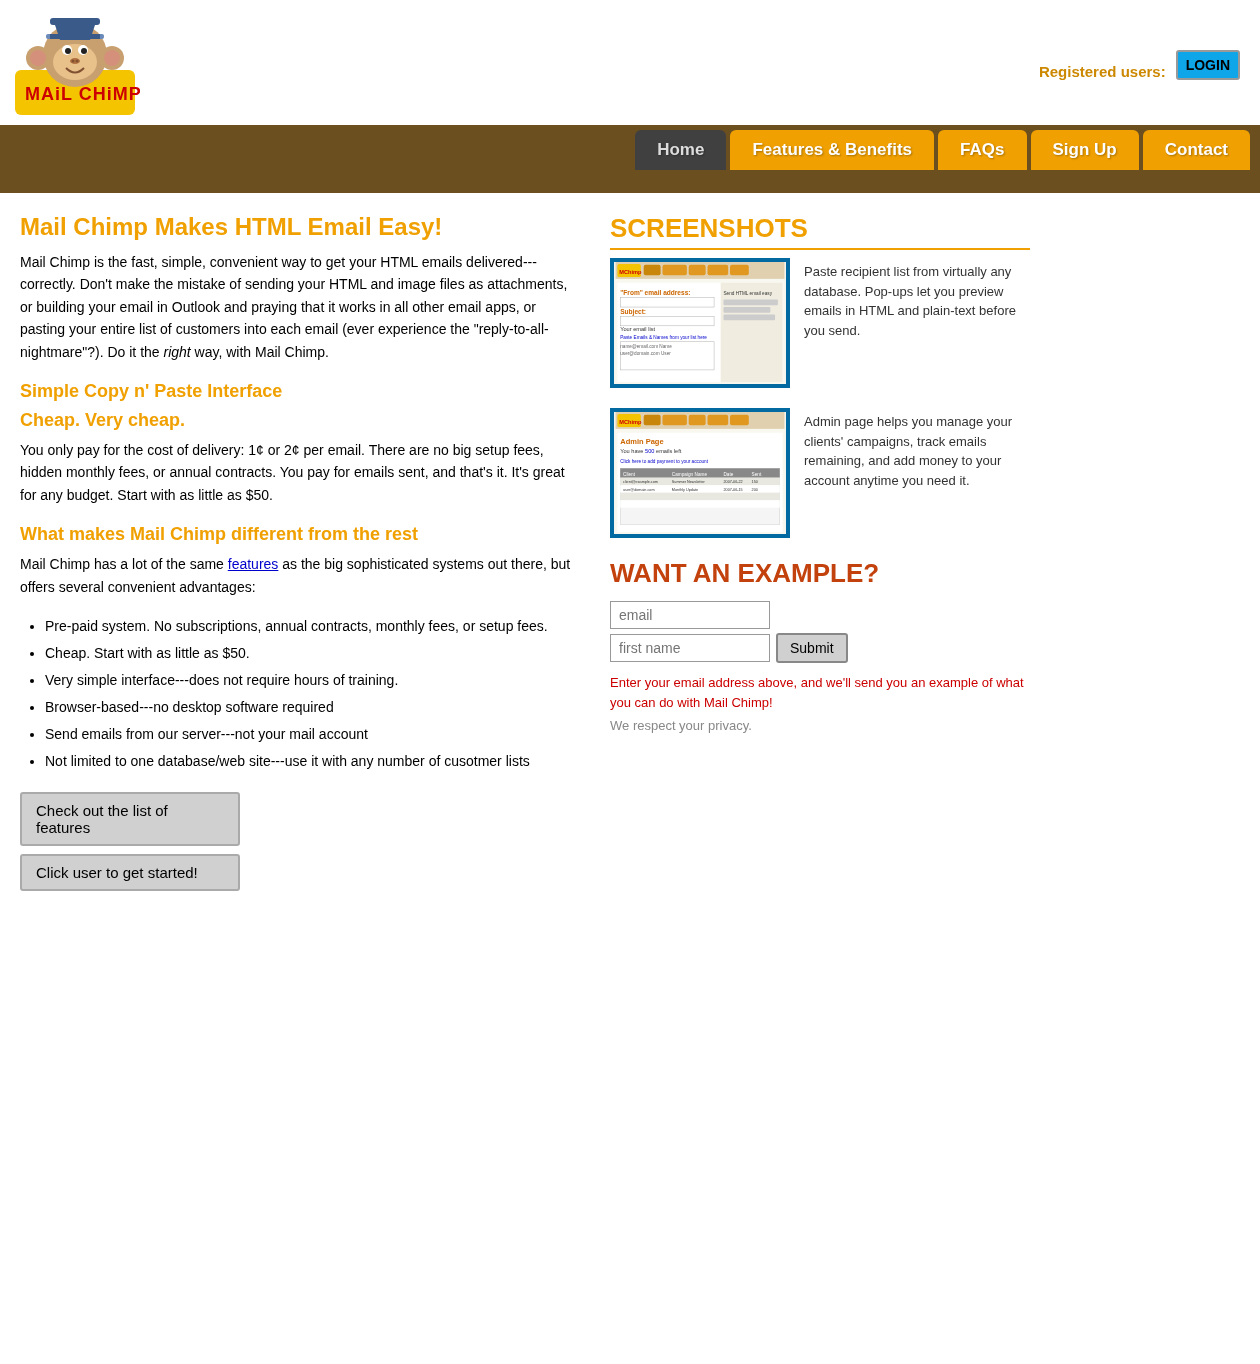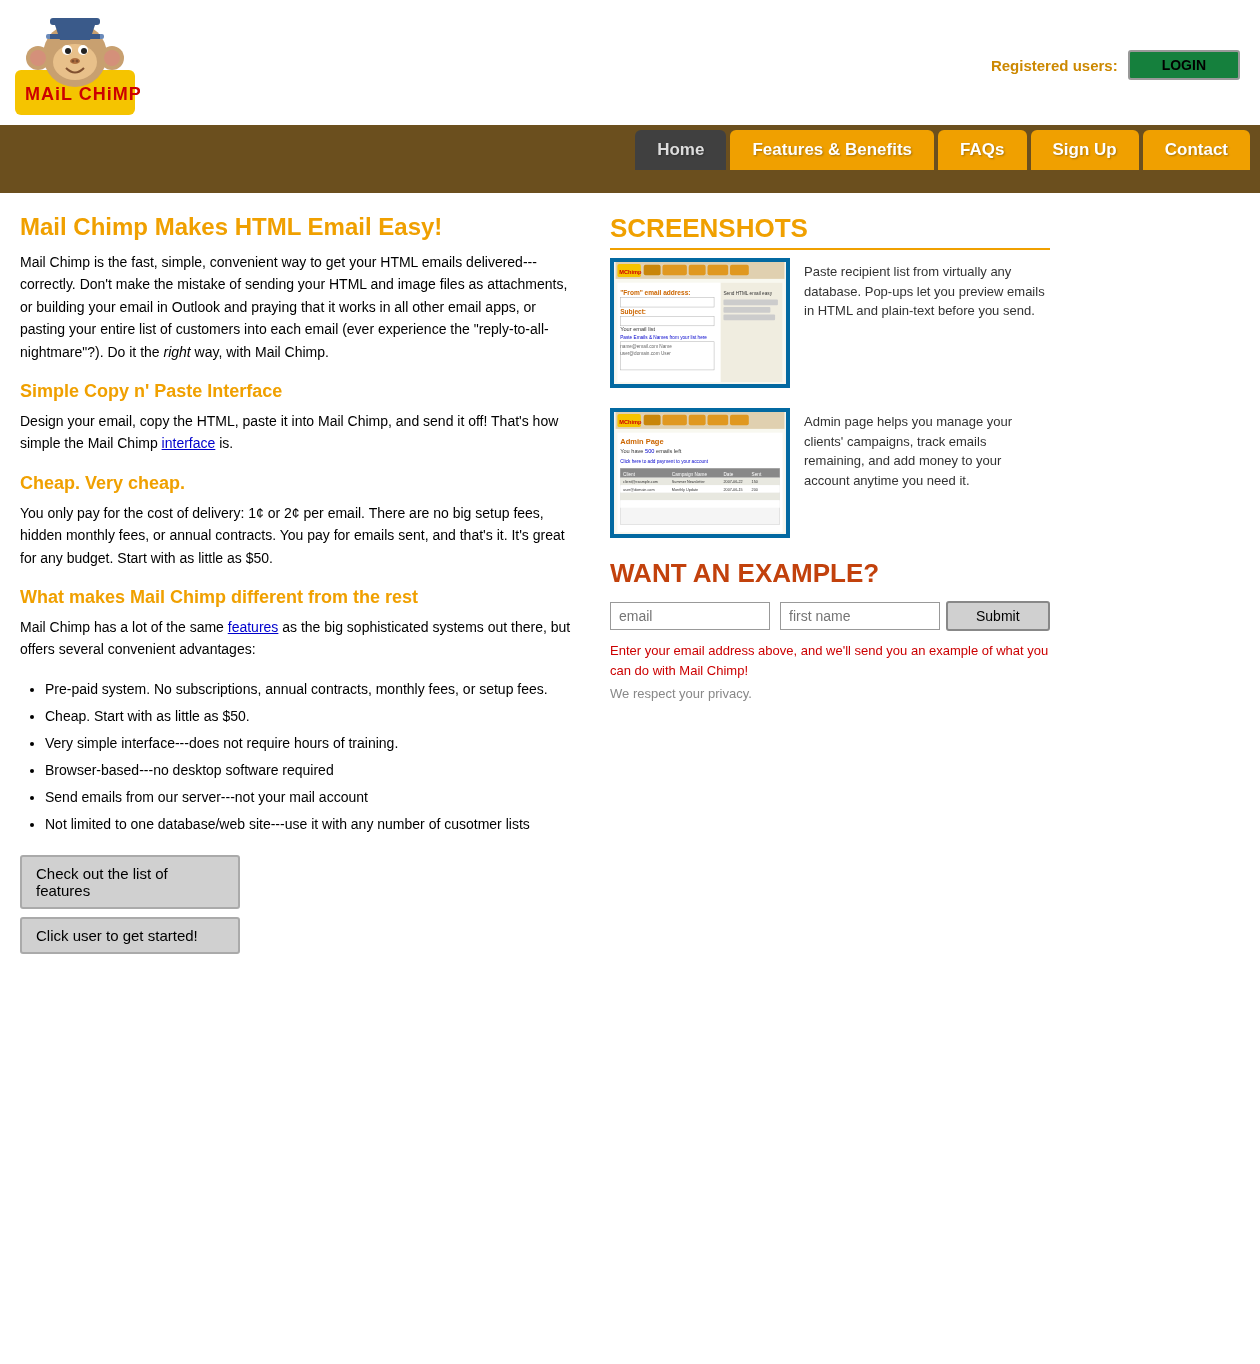--- a/index.html
+++ b/index.html
@@ -12,31 +12,31 @@
       justify-content: space-between;
       padding: 10px 20px 0 10px;
     }
     #logo-area {
       display: flex;
       align-items: center;
     }
     #monkey-svg { width: 130px; height: 110px; }
     #registered-area {
       display: flex;
-      align-items: center;
+      align-items: flex-end;
       gap: 10px;
       font-weight: bold;
       color: #cc8800;
       font-size: 15px;
       margin-left: 8px;
     }
     #login-button {
       border: 2px solid #999;
-      background: #15803d;
-      padding: 5px 32px;
+      background: #0ea5e9;
+      padding: 5px 8px;
       font-size: 14px;
       font-weight: bold;
       cursor: pointer;
       border-radius: 3px;
     }
 
     
     #nav-bar {
       background: #6b4f1e;
       display: flex;
@@ -179,38 +179,39 @@
     }
     h2.example-title {
       color: #c2410c;
       font-size: 26px;
       font-weight: bold;
       text-transform: uppercase;
       margin-bottom: 12px;
     }
     #example-form {
       display: flex;
-      gap: 10px;
+      flex-direction: column;
+      gap: 4px;
       margin-bottom: 10px;
     }
     #email-row, #name-row {
       display: flex;
       align-items: center;
       gap: 6px;
     }
     .form-input {
       border: 1px solid #999;
       padding: 5px 8px;
       font-size: 14px;
       width: 160px;
     }
     .submit-btn {
       background: #d0d0d0;
       border: 2px solid #888;
-      padding: 5px 28px;
+      padding: 5px 12px;
       font-size: 14px;
       cursor: pointer;
       border-radius: 3px;
     }
     .example-note {
       color: #cc0000;
       font-size: 13px;
       line-height: 1.5;
       margin-bottom: 6px;
     }
@@ -278,23 +279,20 @@
 <div id="main-content">
 
   <div id="left-col">
     <h1 class="main-title">Mail Chimp Makes HTML Email Easy!</h1>
 
     <p class="intro-text">
       Mail Chimp is the fast, simple, convenient way to get your HTML emails delivered---correctly. Don't make the mistake of sending your HTML and image files as attachments, or building your email in Outlook and praying that it works in all other email apps, or pasting your entire list of customers into each email (ever experience the "reply-to-all-nightmare"?). Do it the <em>right</em> way, with Mail Chimp.
     </p>
 
     <h2 class="section-title">Simple Copy n' Paste Interface</h2>
-    <p class="section-text">
-      Design your email, copy the HTML, paste it into Mail Chimp, and send it off! That's how simple the Mail Chimp <span class="link-style">interface</span> is.
-    </p>
 
     <h2 class="section-title">Cheap. Very cheap.</h2>
     <p class="section-text">You only pay for the cost of delivery: 1¢ or 2¢ per email. There are no big setup fees, hidden monthly fees, or annual contracts. You pay for emails sent, and that's it. It's great for any budget. Start with as little as $50.</p>
 
     <h2 class="section-title">What makes Mail Chimp different from the rest</h2>
     <p class="section-text">
       Mail Chimp has a lot of the same <span class="link-style">features</span> as the big sophisticated systems out there, but offers several convenient advantages:
     </p>
 
     <ul id="bullet-list">

